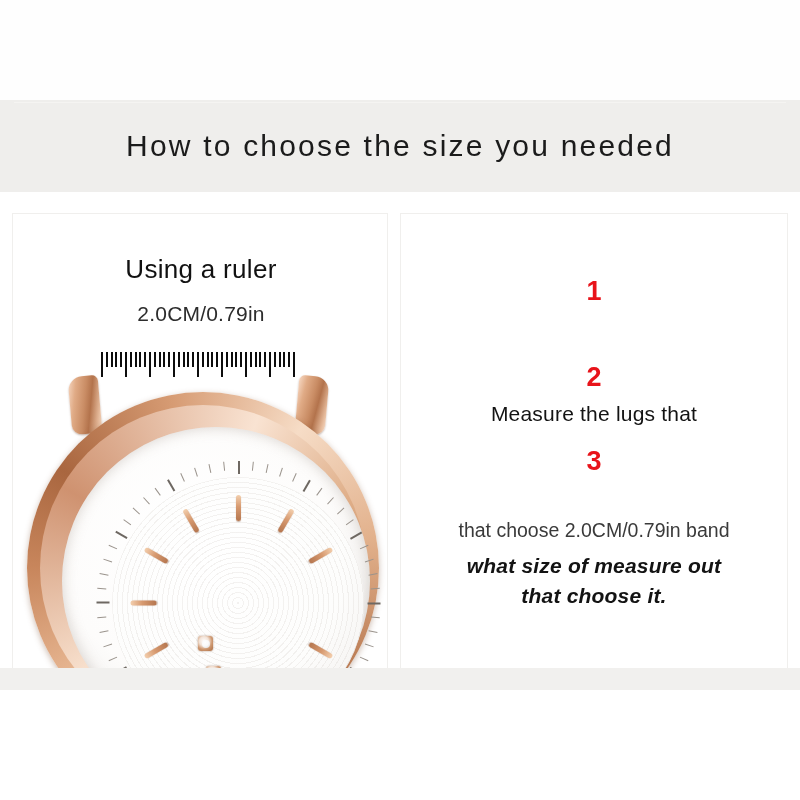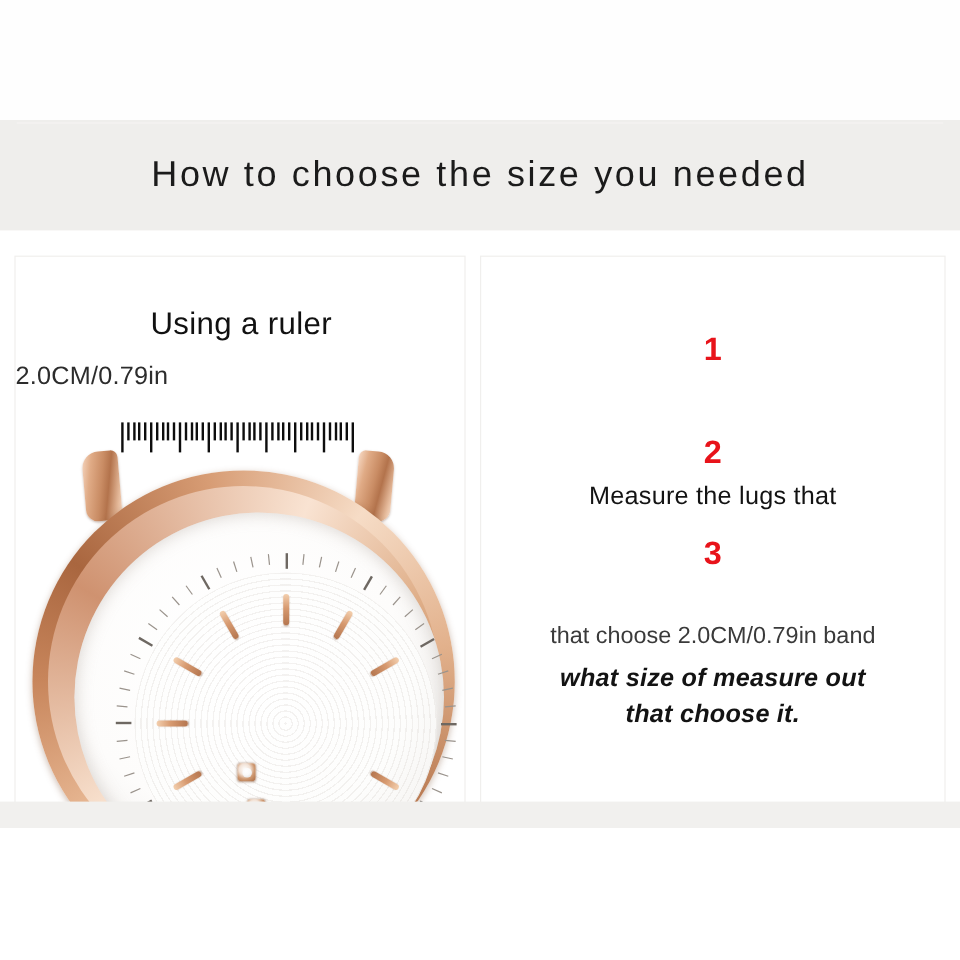--- a/index.html
+++ b/index.html
@@ -101,21 +101,21 @@
     text-align: center;
     font-size: 26px;
     color: #111111;
     font-family: "Liberation Sans", sans-serif;
     letter-spacing: 0.3px;
   }
   .left-measure {
     position: absolute;
     left: 0; top: 88px;
     width: 376px;
-    text-align: left;
+    text-align: center;
     font-size: 21px;
     color: #2c2c2c;
     font-family: "Liberation Sans", sans-serif;
     letter-spacing: 0.2px;
   }
 
   
   .ruler {
     position: absolute;
     left: 88px; top: 138px;

